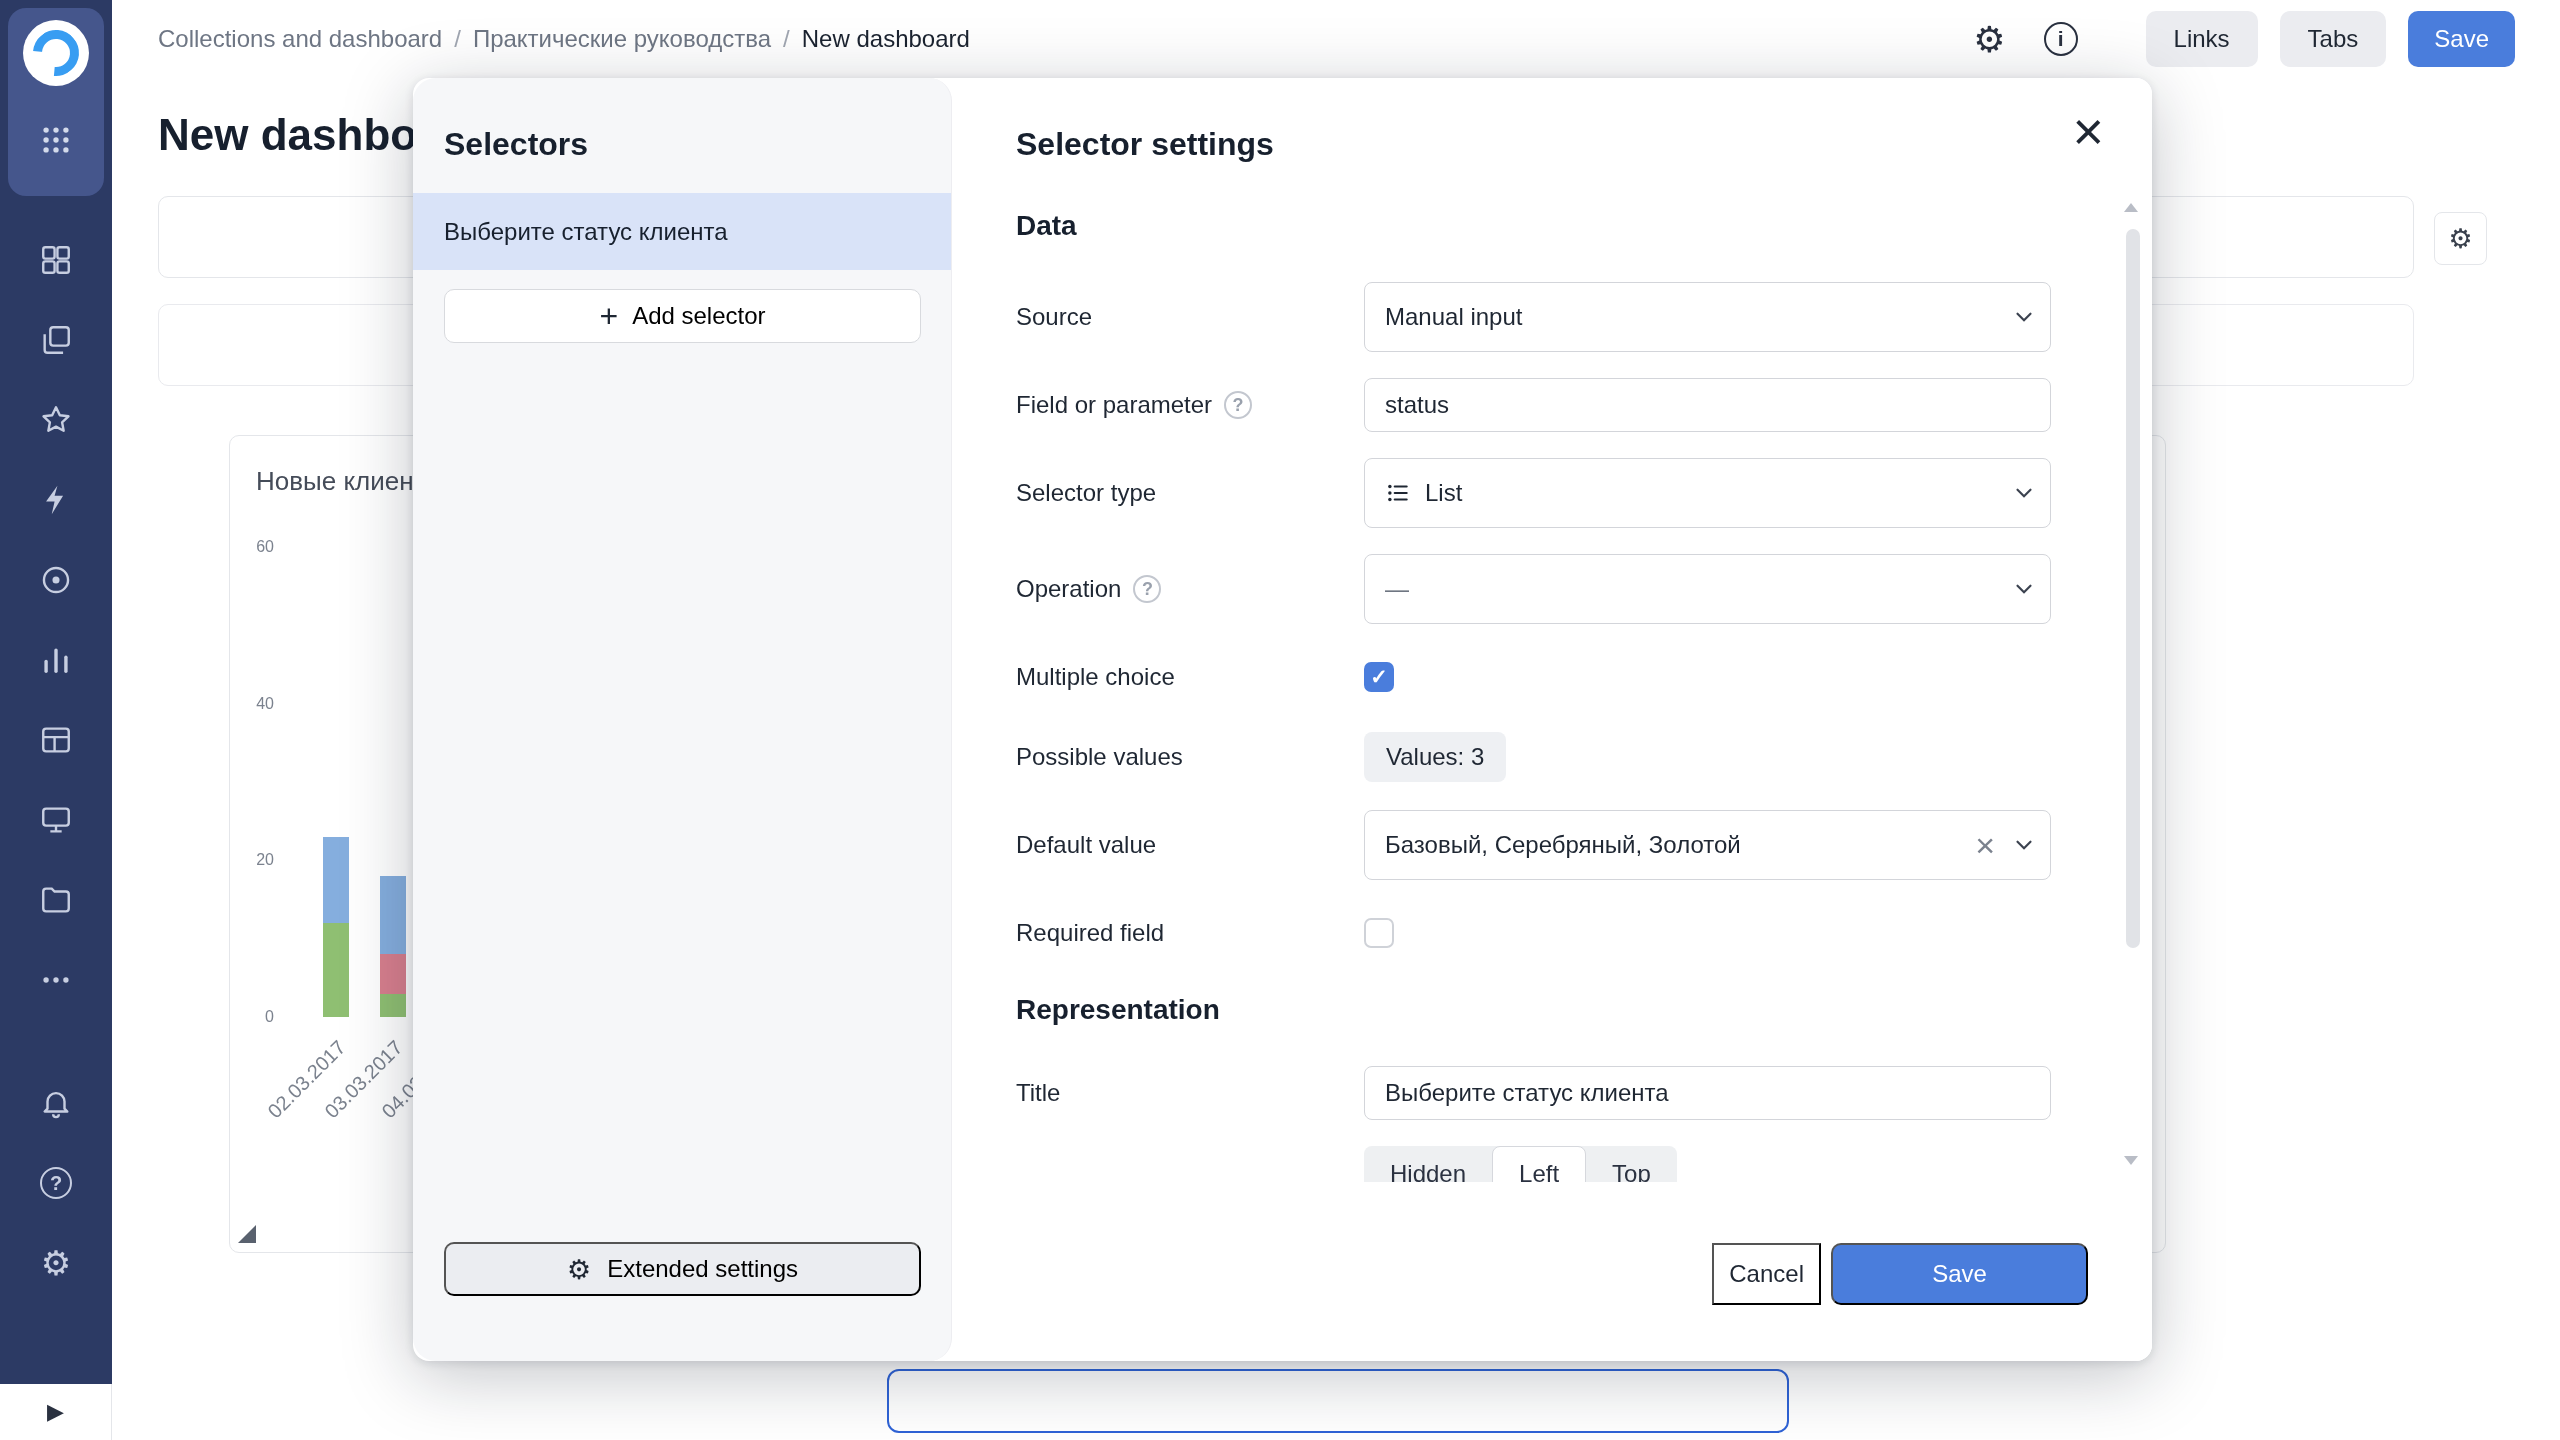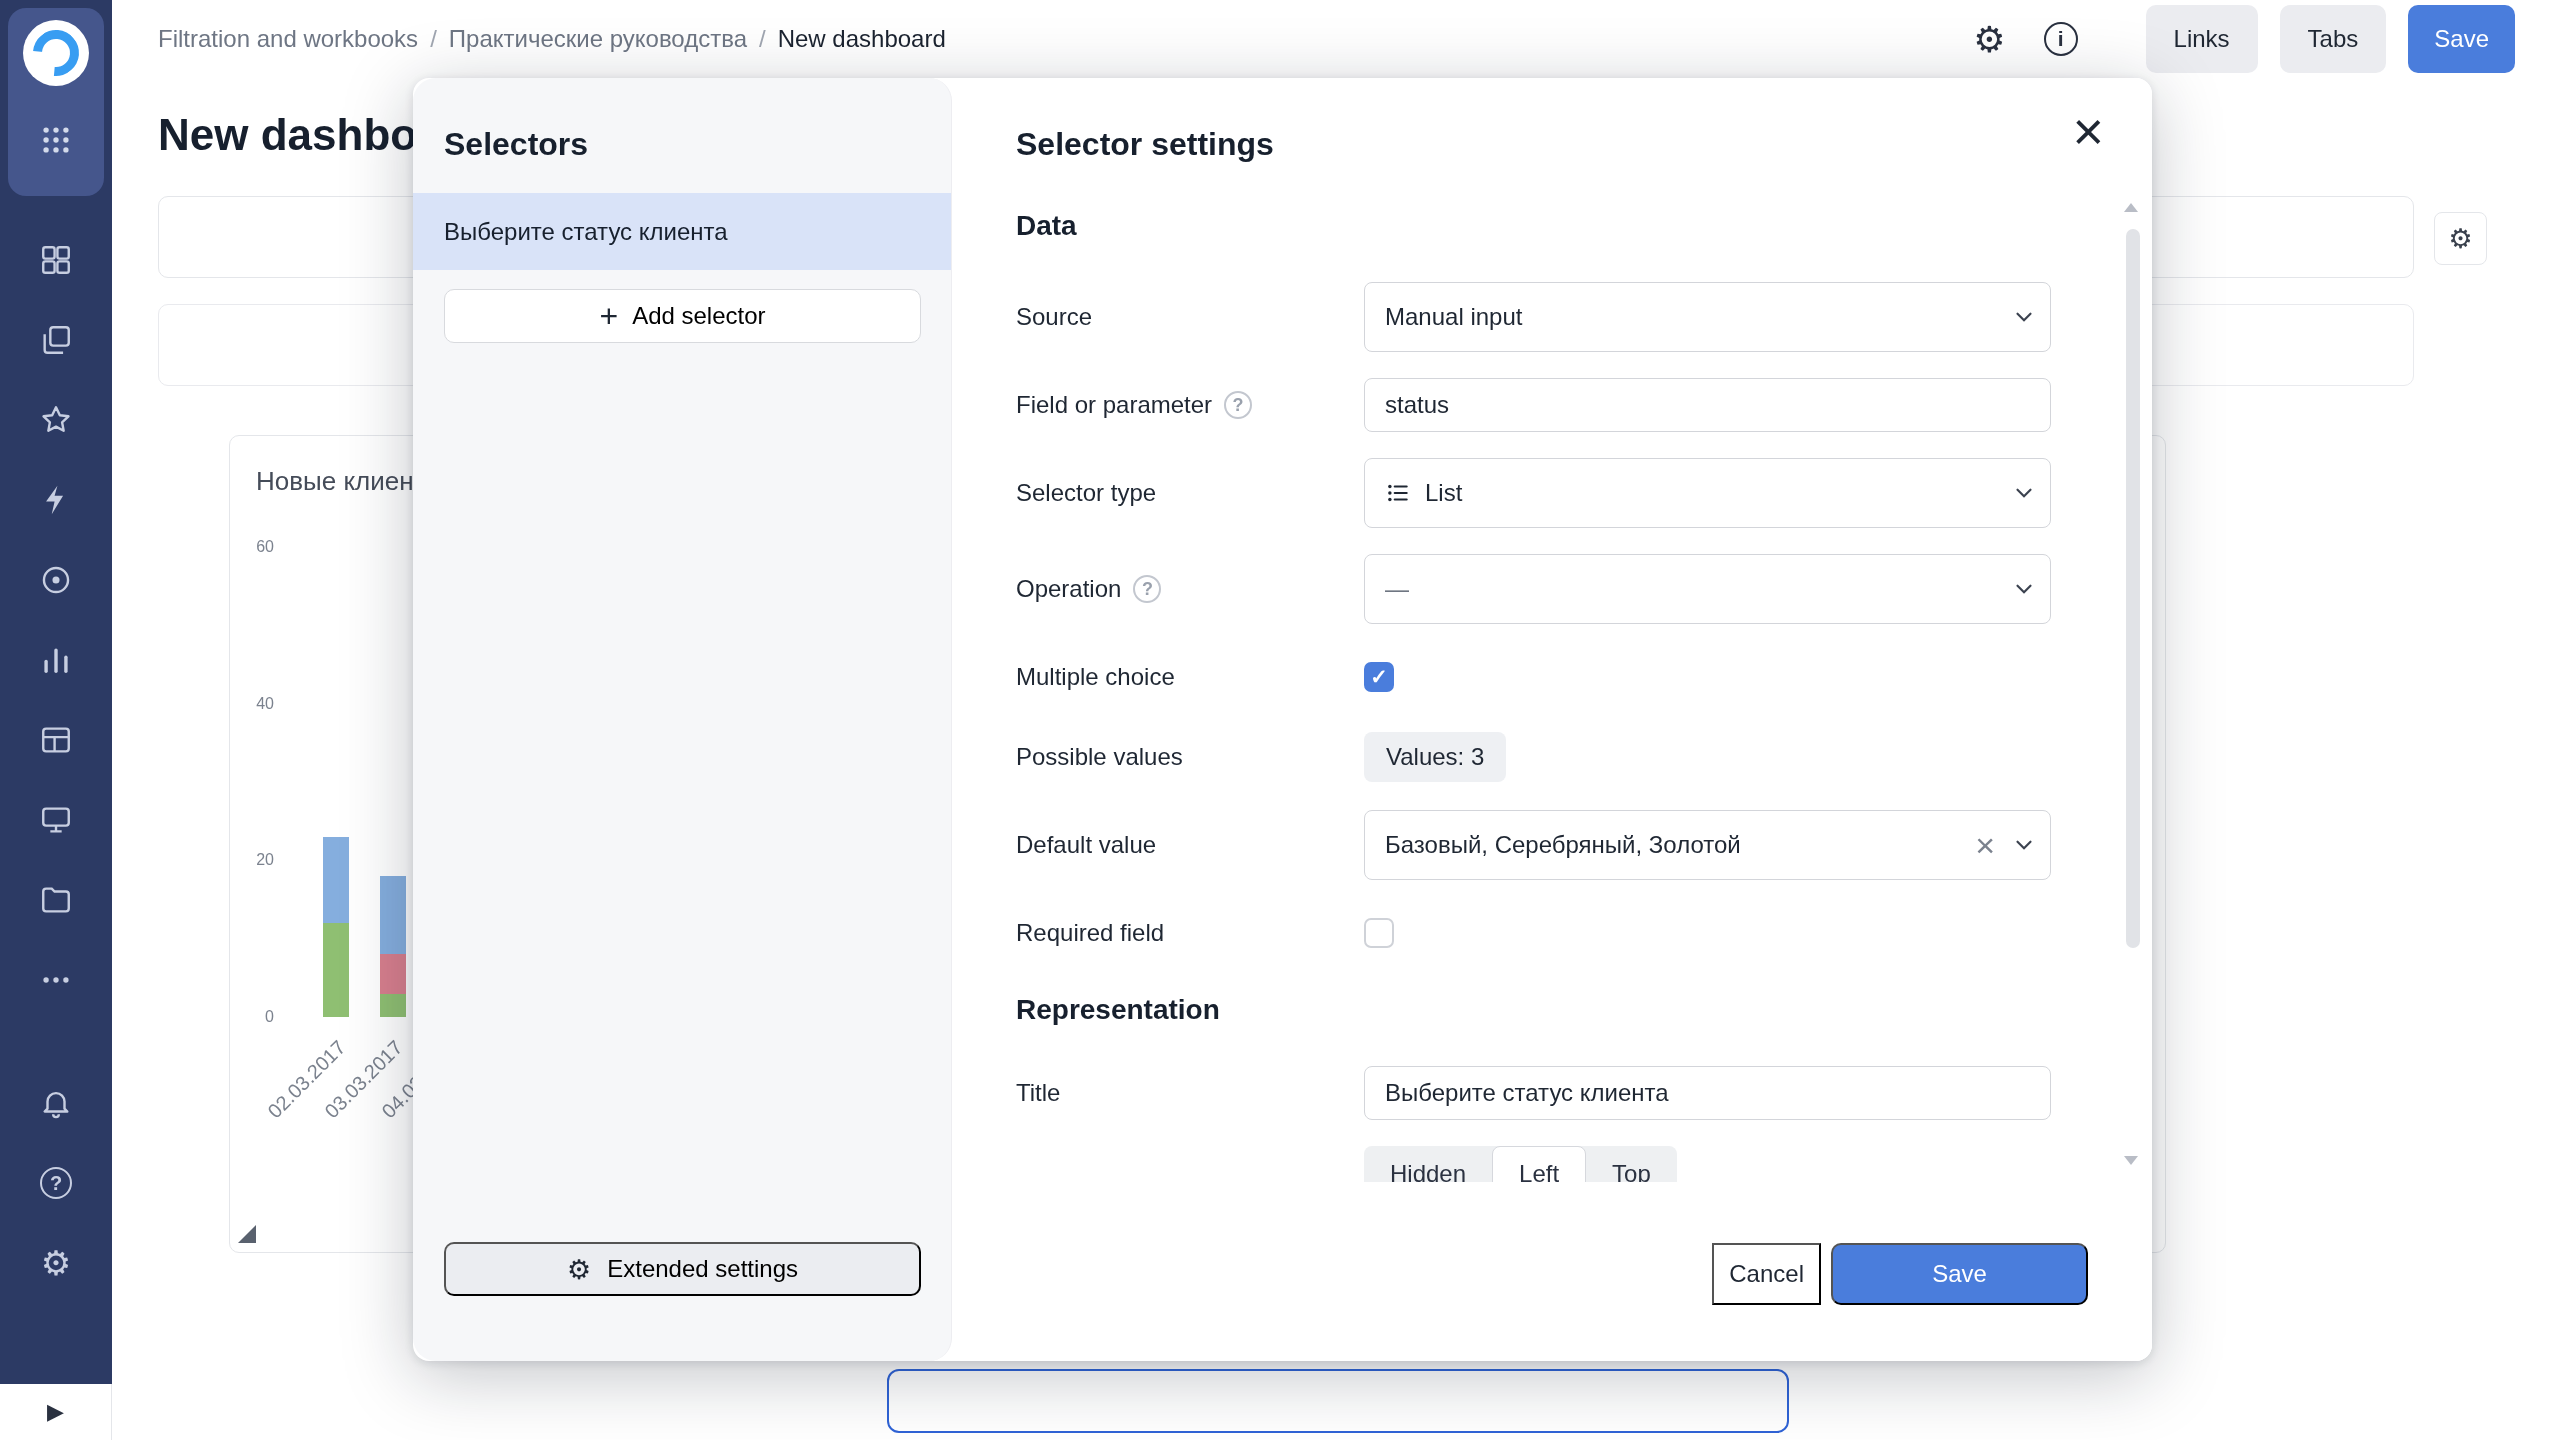--- a/index.html
+++ b/index.html
@@ -21,21 +21,21 @@
 
   
   .topbar { position:absolute; left:112px; top:0; right:0; height:78px; background:#fff; display:flex; align-items:center; padding:0 45px 0 46px; z-index:4; }
   .crumbs { display:flex; align-items:center; font-size:24px; }
   .crumb { color:#6e7684; cursor:pointer; }
   .crumb.last { color:#1b2330; cursor:default; }
   .crumb-sep { color:#a0a6b1; padding:0 12px; }
   .top-right { margin-left:auto; display:flex; align-items:center; }
   .hgear { font-size:36px; color:#2a3140; margin-right:38px; cursor:pointer; font-family:"DejaVu Sans", sans-serif; }
   .hinfo { width:34px; height:34px; border-radius:50%; border:2.5px solid #2a3140; display:flex; align-items:center; justify-content:center; font-size:21px; font-weight:700; color:#2a3140; margin-right:46px; cursor:pointer; }
-  .btn { height:68px; border-radius:10px; font-size:24px; display:inline-flex; align-items:center; justify-content:center; cursor:pointer; border:none; }
+  .btn { height:56px; border-radius:10px; font-size:24px; display:inline-flex; align-items:center; justify-content:center; cursor:pointer; border:none; }
   .btn-gray { background:#ebecf0; color:#1f2733; padding:0 28px; }
   .btn-blue { background:#4a7ddc; color:#fff; padding:0 26px; }
   .top-right .btn { margin-left:22px; }
 
   
   .content { position:absolute; left:112px; top:78px; right:0; bottom:0; background:#fff; }
   .page-title { position:absolute; left:46px; top:32px; font-size:44px; font-weight:700; color:#17202e; white-space:nowrap; }
   .ph-row1 { position:absolute; left:46px; top:118px; width:2256px; height:82px; border:1px solid #e4e6ea; border-radius:10px; }
   .ph-row2 { position:absolute; left:46px; top:226px; width:2256px; height:82px; border:1px solid #e9eaee; border-radius:10px; }
   .gearbox { position:absolute; left:2322px; top:134px; width:53px; height:53px; border:1px solid #e4e6ea; border-radius:8px; display:flex; align-items:center; justify-content:center; font-size:27px; color:#3a414d; cursor:pointer; font-family:"DejaVu Sans", sans-serif; }
@@ -187,21 +187,21 @@
         <span class="gear-glyph">⚙</span>
       </div>
   </div>
 </aside>
 <div class="side-footer">
     <span>▶</span>
   </div>
 
 <header class="topbar">
   <nav class="crumbs">
-    <span class="crumb">Filtration and workbooks</span>
+    <span class="crumb">Collections and dashboard</span>
     <span class="crumb-sep">/</span>
     <span class="crumb">Практические руководства</span>
     <span class="crumb-sep">/</span>
     <span class="crumb last">New dashboard</span>
   </nav>
   <div class="top-right">
     <span class="hgear">⚙</span>
     <span class="hinfo">i</span>
     <button class="btn btn-gray">Links</button>
     <button class="btn btn-gray">Tabs</button>

